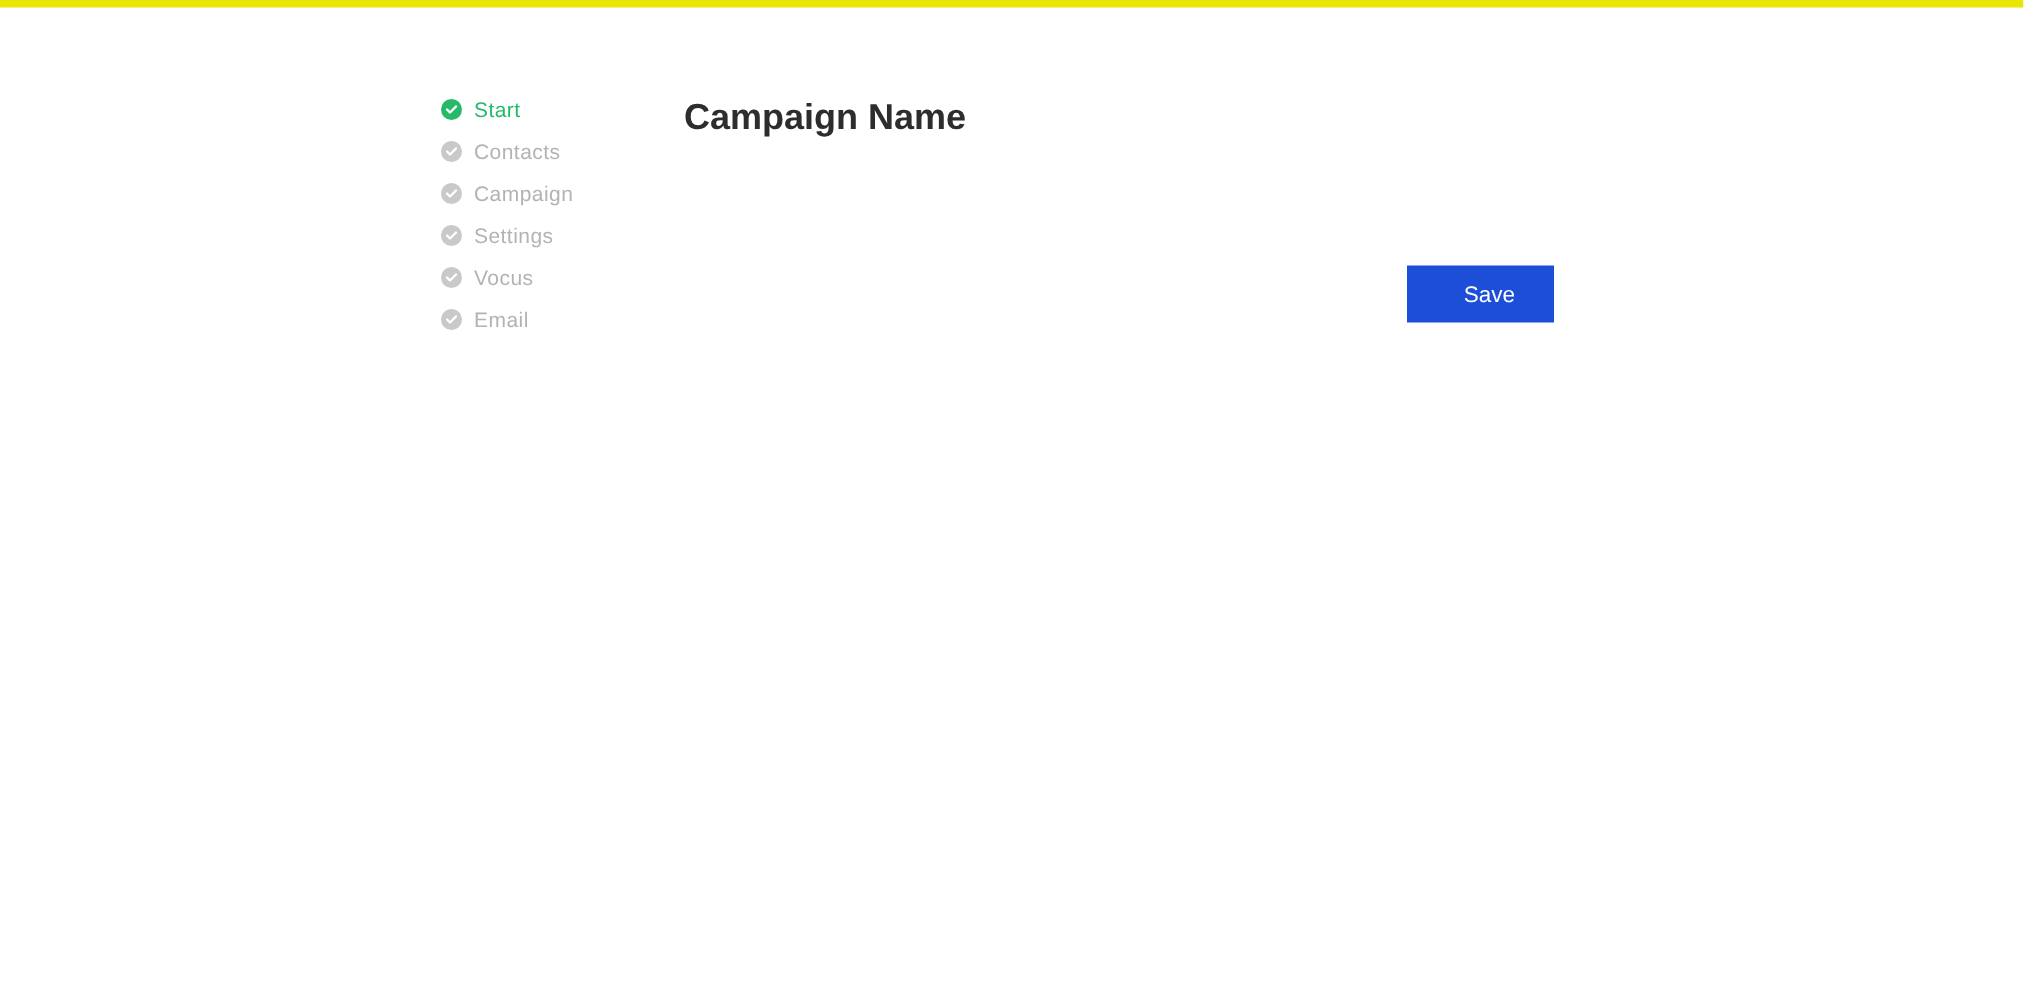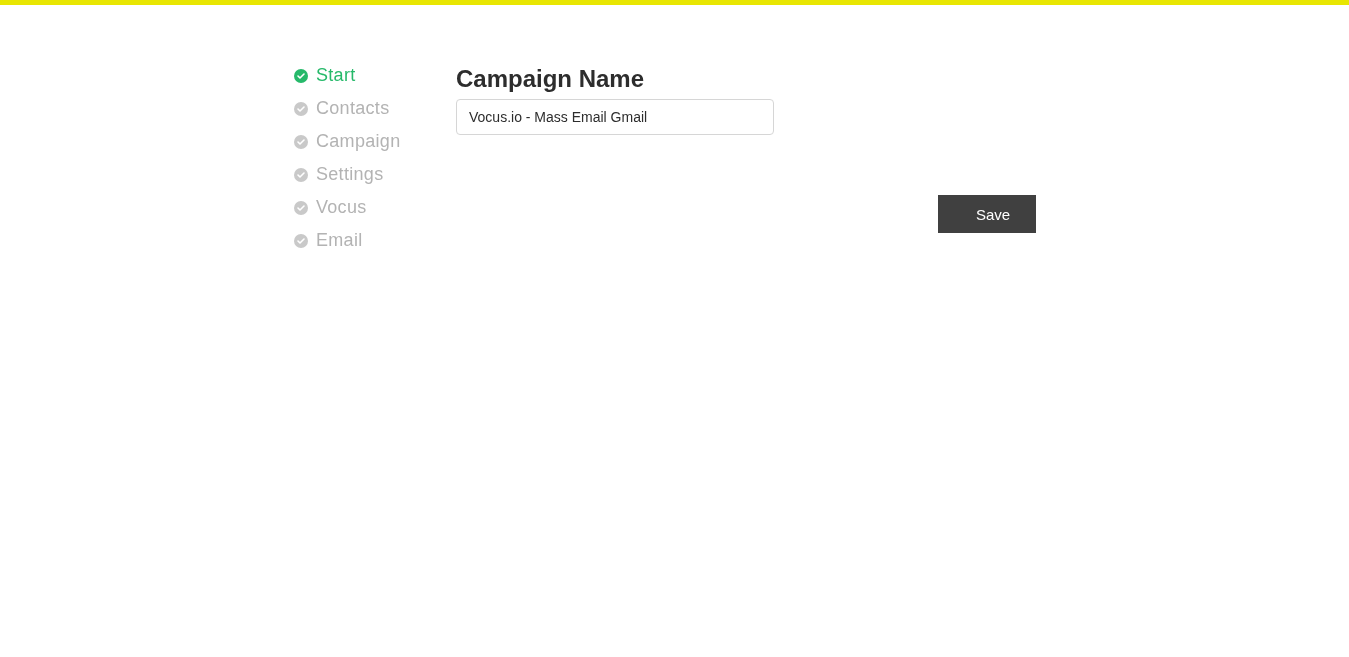--- a/index.html
+++ b/index.html
@@ -47,21 +47,21 @@
       width: 14px;
       height: 14px;
     }
     .step-item.active .step-icon circle {
       fill: #26b96a;
     }
     .step-item.inactive .step-icon circle {
       fill: #c9c9c9;
     }
     .step-label {
-      font-size: 18px;
+      font-size: 14px;
       letter-spacing: 0.3px;
     }
     .step-item.active .step-label {
       color: #26b96a;
     }
     .step-item.inactive .step-label {
       color: #b3b3b3;
     }
     .main {
       flex: 1;
@@ -84,25 +84,25 @@
       height: 36px;
       border: 1px solid #d6d6d6;
       border-radius: 4px;
       padding: 0 12px;
       font-size: 14px;
       color: #2d2d2d;
       outline: none;
     }
     .save-button {
       position: relative;
-      margin-top: 60px;
+      margin-top: 84px;
       margin-left: 482px;
       width: 98px;
       height: 38px;
-      background: #404040;
+      background: #1d4ed8;
       color: #ffffff;
       border: none;
       font-size: 15px;
       cursor: pointer;
       display: flex;
       align-items: center;
       justify-content: center;
       padding-left: 12px;
     }
   </style>
@@ -164,18 +164,17 @@
             <circle cx="7" cy="7" r="7"></circle>
             <path d="M4 7 L6 9 L10 5" stroke="#fff" stroke-width="1.6" fill="none" stroke-linecap="round" stroke-linejoin="round"></path>
           </svg>
       </span>
       <span class="step-label">Email</span>
     </div>
   </nav>
 
   <main class="main">
     <h1 class="page-title">Campaign Name</h1>
-    <input type="text" class="text-input" value="Vocus.io - Mass Email Gmail" style="">
     <button class="save-button">
       <span>Save</span>
     </button>
   </main>
 </div>
 
 </body></html>

